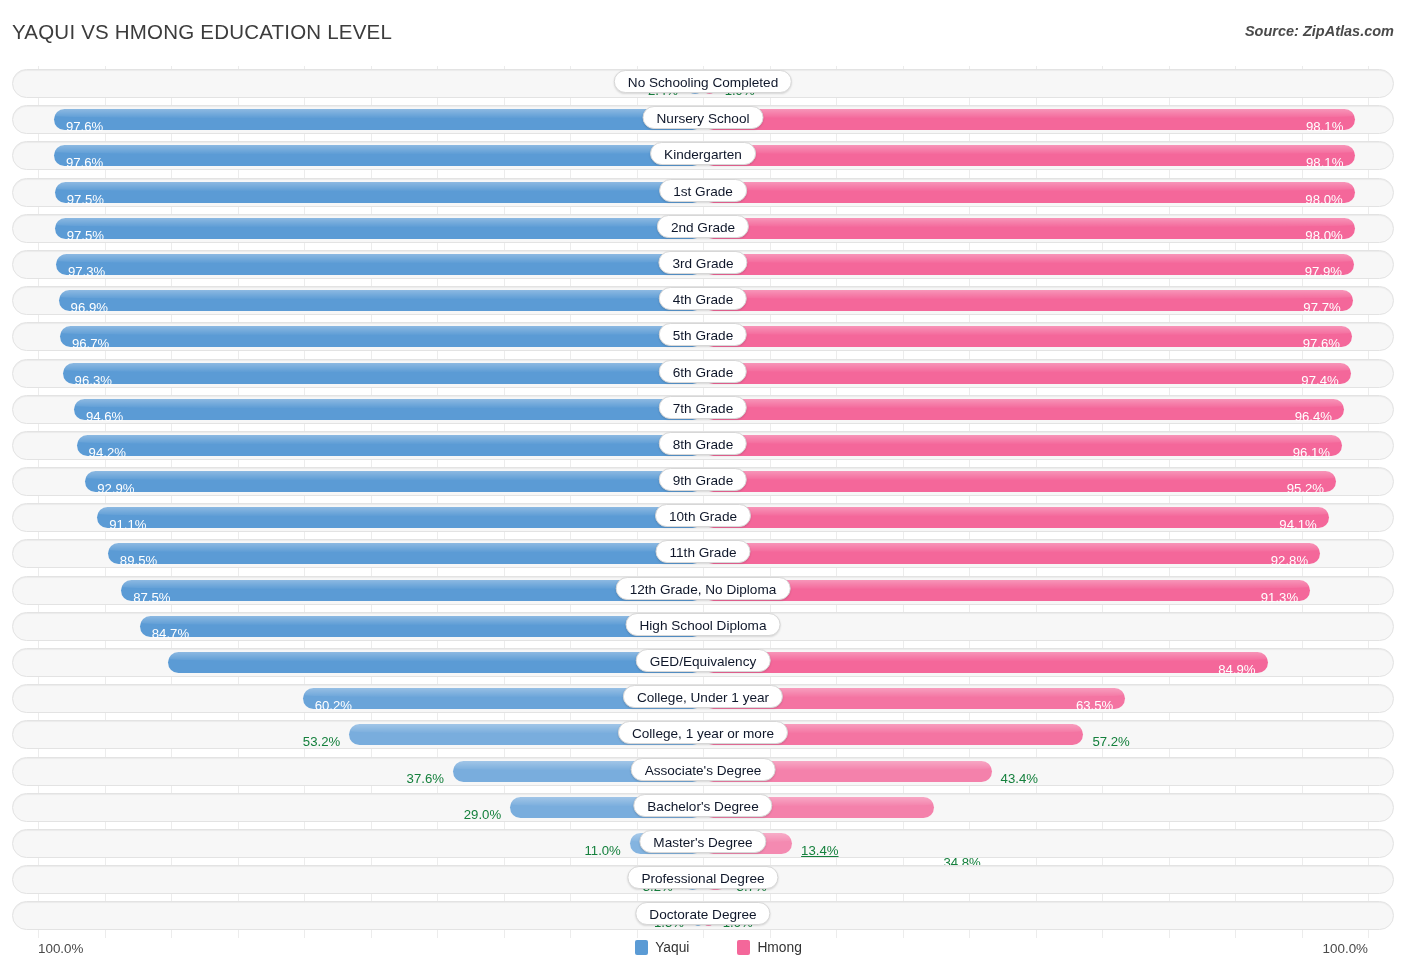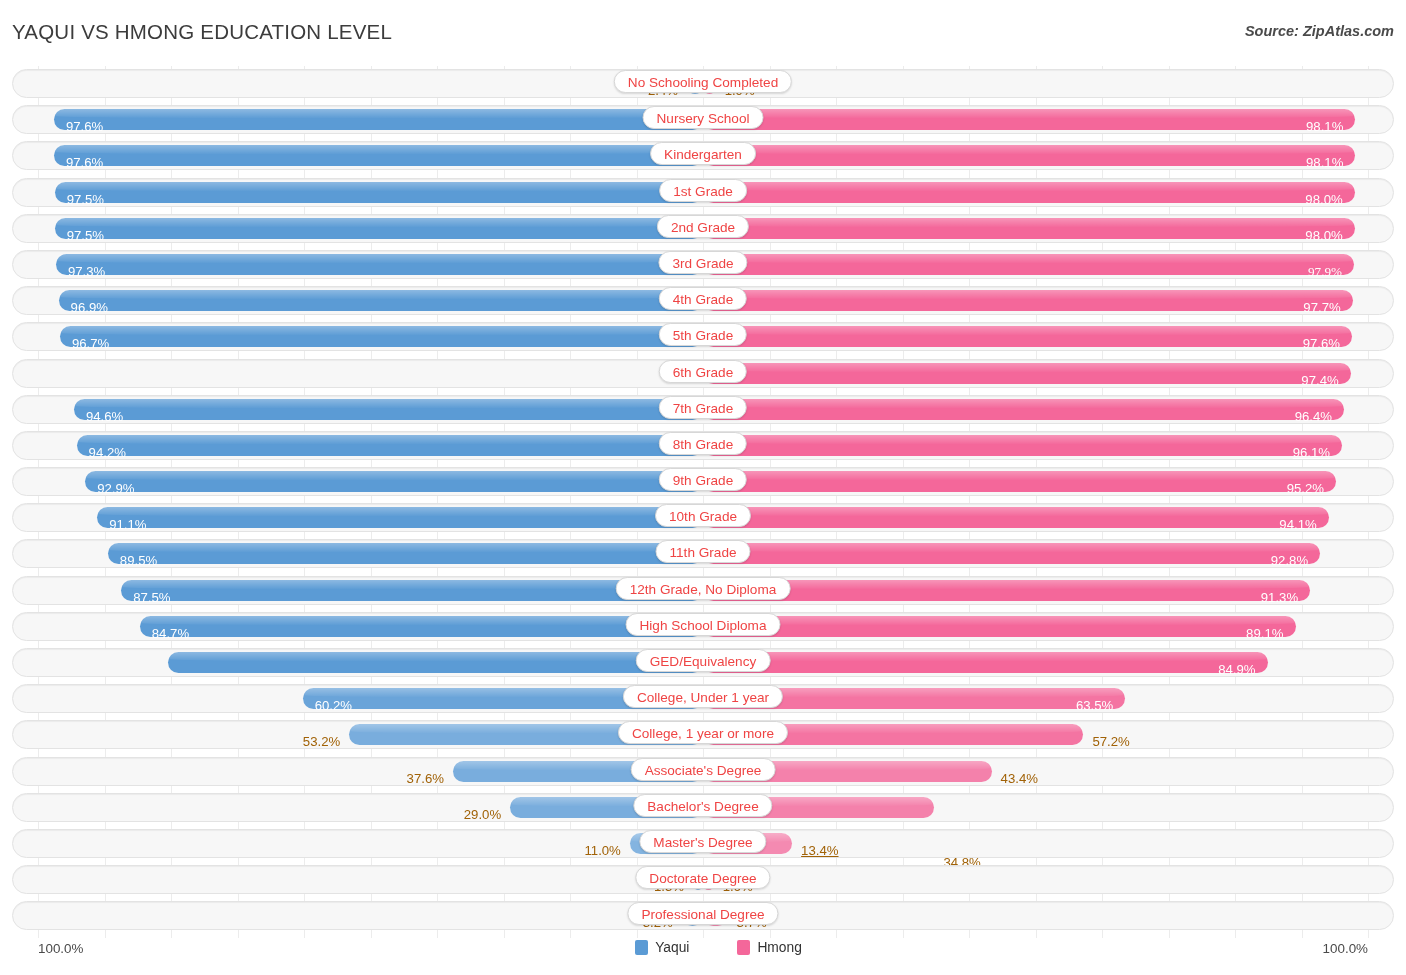--- a/index.html
+++ b/index.html
@@ -115,38 +115,38 @@
 
   
   .val {
     position: absolute;
     top: 6px;
     font-size: 13.2px;
     line-height: 23px;
     white-space: nowrap;
   }
   .val.inside  { color: #ffffff; }
-  .val.outside { color: #a16207; }
+  .val.outside { color: #15803d; }
   .val.left.inside   {  }
   .val.right.inside  { }
 
   
   .pill {
     position: absolute;
     top: 4px;
     left: 50%;
     transform: translateX(-50%);
     height: 23px;
     line-height: 23px;
     padding: 0 13px;
     background: #ffffff;
     border: 1px solid #d7d7d7;
     border-radius: 12px;
     font-size: 13.6px;
-    color: #ef4444;
+    color: #0f172a;
     white-space: nowrap;
     box-shadow: 0 1px 2px rgba(0,0,0,0.13);
     z-index: 5;
   }
 
   
   .footer {
     position: absolute;
     left: 0;
     top: 938px;
@@ -306,21 +306,21 @@
           <div class="half left">
             <div class="bar left" style="width: 647.045px; background: rgb(91, 155, 213);">
               <div class="sheen"></div>
             </div>
             <div class="val left inside" style="left: 29.955px;">97.3%</div>
           </div>
           <div class="half right">
             <div class="bar right" style="width: 651.035px; background: rgb(244, 103, 154);">
               <div class="sheen"></div>
             </div>
-            <div class="val right inside" style="right: 25.965px; font-family: Liberation Serif, serif;">97.9%</div>
+            <div class="val right inside" style="right: 25.965px;">97.9%</div>
           </div>
           <div class="pill">3rd Grade</div>
         </div>
         <div class="row">
           <div class="track"></div>
           <div class="half left">
             <div class="bar left" style="width: 644.385px; background: rgb(91, 155, 213);">
               <div class="sheen"></div>
             </div>
             <div class="val left inside" style="left: 32.615px;">96.9%</div>
@@ -344,20 +344,26 @@
           <div class="half right">
             <div class="bar right" style="width: 649.04px; background: rgb(244, 103, 154);">
               <div class="sheen"></div>
             </div>
             <div class="val right inside" style="right: 27.96px;">97.6%</div>
           </div>
           <div class="pill">5th Grade</div>
         </div>
         <div class="row">
           <div class="track"></div>
+          <div class="half left">
+            <div class="bar left" style="width: 640.395px; background: rgb(91, 155, 213);">
+              <div class="sheen"></div>
+            </div>
+            <div class="val left inside" style="left: 36.605px;">96.3%</div>
+          </div>
           <div class="half right">
             <div class="bar right" style="width: 647.71px; background: rgb(244, 103, 154);">
               <div class="sheen"></div>
             </div>
             <div class="val right inside" style="right: 29.29px;">97.4%</div>
           </div>
           <div class="pill">6th Grade</div>
         </div>
         <div class="row">
           <div class="track"></div>
@@ -456,26 +462,20 @@
           <div class="pill">12th Grade, No Diploma</div>
         </div>
         <div class="row">
           <div class="track"></div>
           <div class="half left">
             <div class="bar left" style="width: 563.255px; background: rgb(91, 155, 213);">
               <div class="sheen"></div>
             </div>
             <div class="val left inside" style="left: 113.745px;">84.7%</div>
           </div>
-          <div class="half right">
-            <div class="bar right" style="width: 592.515px; background: rgb(244, 103, 154);">
-              <div class="sheen"></div>
-            </div>
-            <div class="val right inside" style="right: 84.485px;">89.1%</div>
-          </div>
           <div class="pill">High School Diploma</div>
         </div>
         <div class="row">
           <div class="track"></div>
           <div class="half left">
             <div class="bar left" style="width: 535.325px; background: rgb(91, 155, 213);">
               <div class="sheen"></div>
             </div>
             <div class="val left inside" style="left: 141.675px; margin-top: 20px;">80.5%</div>
           </div>
@@ -563,48 +563,48 @@
             <div class="bar right" style="width: 89.11px; background: rgb(244, 138, 177);">
               <div class="sheen"></div>
             </div>
             <div class="val right outside" style="left: 98.11px; text-decoration: underline;">13.4%</div>
           </div>
           <div class="pill">Master's Degree</div>
         </div>
         <div class="row">
           <div class="track"></div>
           <div class="half left">
+            <div class="bar left" style="width: 21.28px; background: rgb(132, 180, 224);">
+              <div class="sheen"></div>
+            </div>
+            <div class="val left outside" style="right: 30.28px;">3.2%</div>
+          </div>
+          <div class="half right">
+            <div class="bar right" style="width: 24.605px; background: rgb(244, 138, 177);">
+              <div class="sheen"></div>
+            </div>
+            <div class="val right outside" style="left: 33.605px;">3.7%</div>
+          </div>
+          <div class="pill">Professional Degree</div>
+        </div>
+        <div class="row">
+          <div class="track"></div>
+          <div class="half left">
             <div class="bar left" style="width: 9.975px; background: rgb(132, 180, 224);">
               <div class="sheen"></div>
             </div>
             <div class="val left outside" style="right: 18.975px;">1.5%</div>
           </div>
           <div class="half right">
             <div class="bar right" style="width: 10.64px; background: rgb(244, 138, 177);">
               <div class="sheen"></div>
             </div>
             <div class="val right outside" style="left: 19.64px;">1.6%</div>
           </div>
           <div class="pill">Doctorate Degree</div>
-        </div>
-        <div class="row">
-          <div class="track"></div>
-          <div class="half left">
-            <div class="bar left" style="width: 21.28px; background: rgb(132, 180, 224);">
-              <div class="sheen"></div>
-            </div>
-            <div class="val left outside" style="right: 30.28px;">3.2%</div>
-          </div>
-          <div class="half right">
-            <div class="bar right" style="width: 24.605px; background: rgb(244, 138, 177);">
-              <div class="sheen"></div>
-            </div>
-            <div class="val right outside" style="left: 33.605px;">3.7%</div>
-          </div>
-          <div class="pill">Professional Degree</div>
         </div>
       </div>
   </div>
 
   <div class="footer">
     <div class="axis-left">100.0%</div>
     <div class="axis-right">100.0%</div>
     <div class="legend" id="legend">
         <div class="legend-item">
           <span class="swatch" style="background: rgb(91, 155, 213);"></span>

